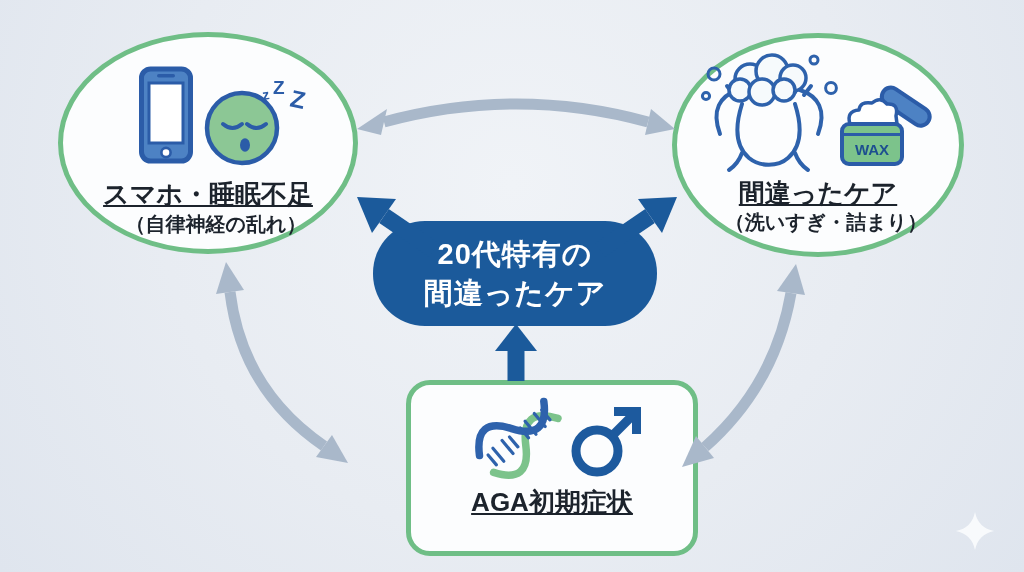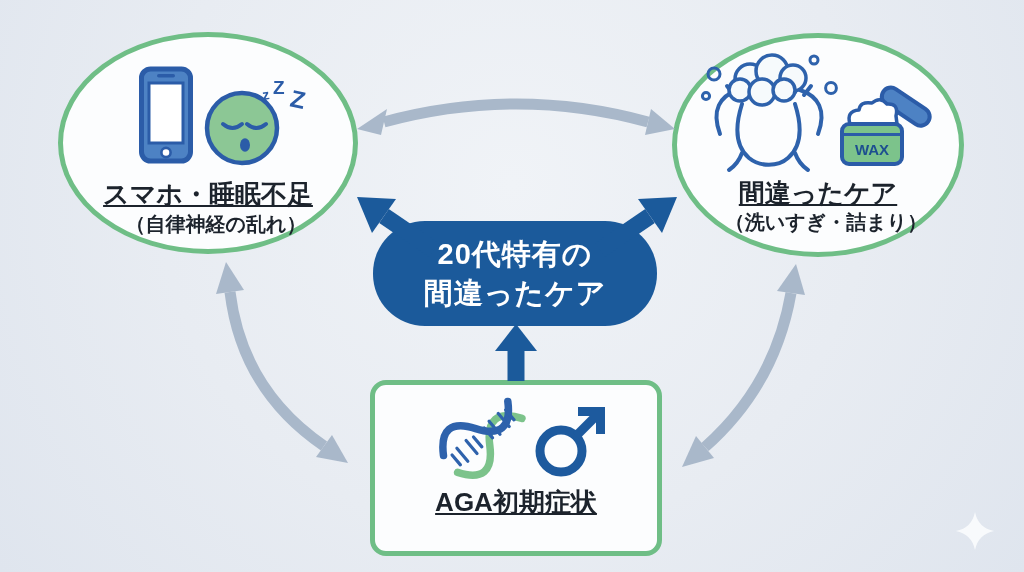--- a/index.html
+++ b/index.html
@@ -14,21 +14,21 @@
     background:radial-gradient(circle at 50% 32%, #f0f3f7 0%, #e8ecf2 55%, #dfe5ee 100%);
   }
   .bubble{
     position:absolute;
     background:#fcfdfe;
     border:5px solid #6fbe86;
     box-sizing:border-box;
     z-index:2;
   }
   .bubble.ellipse{border-radius:50%;}
-  .bubble.rounded{border-radius:16px;}
+  .bubble.rounded{border-radius:24px;margin-left:36px;}
   .node-title{
     position:absolute;left:0;right:0;
     text-align:center;
     font-weight:700;
     font-size:26px;
     line-height:1.1;
     color:#1c232c;
     letter-spacing:0px;
     text-decoration:underline;
   }

